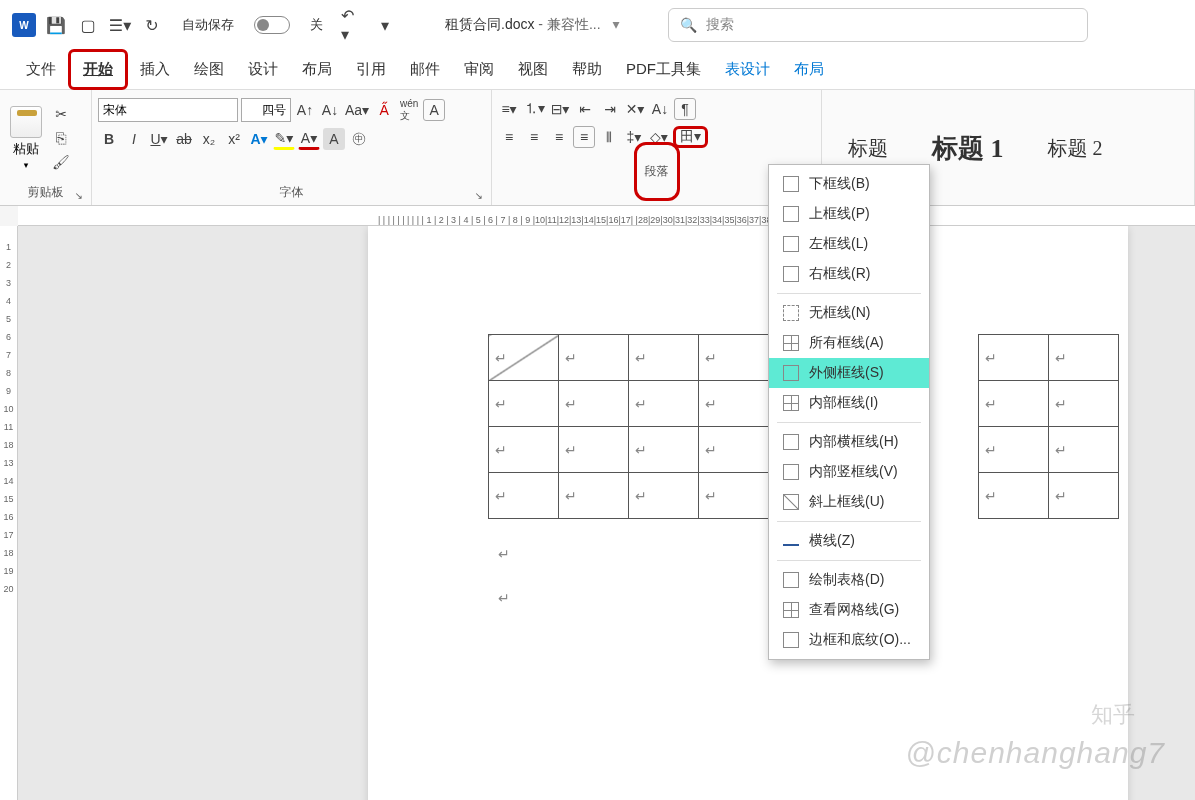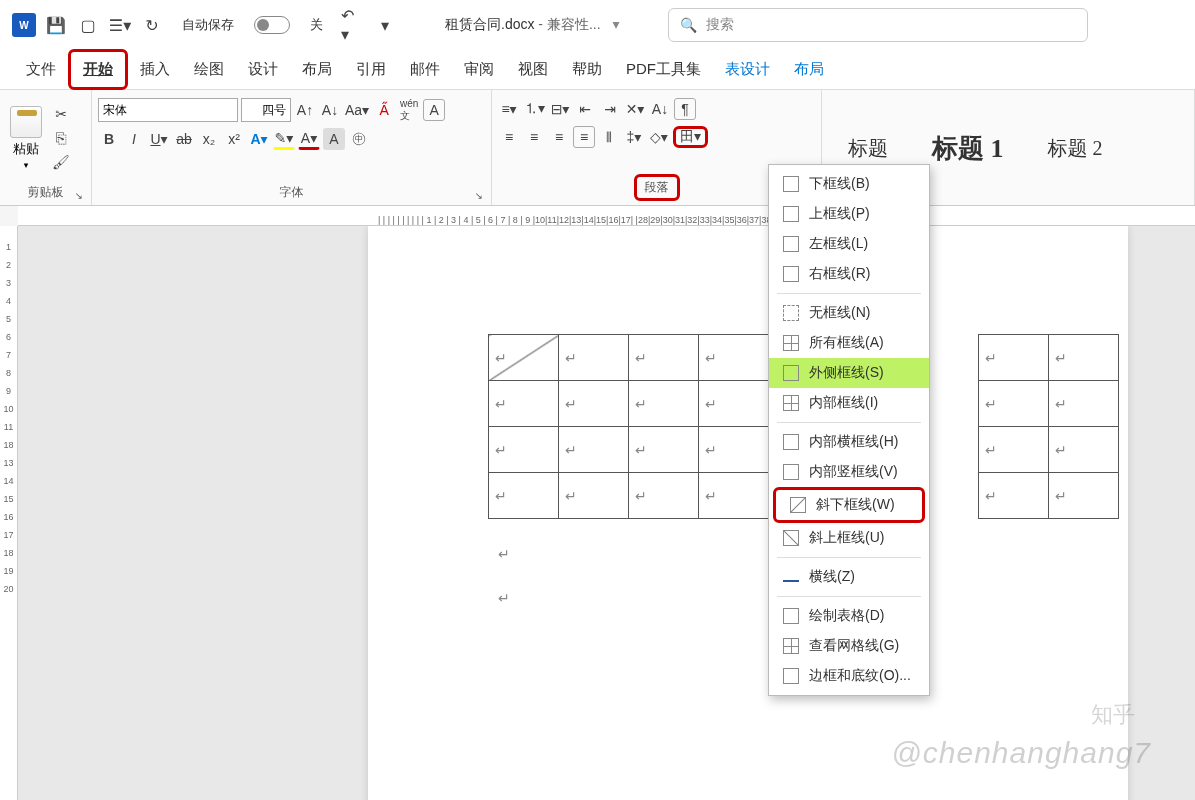--- a/index.html
+++ b/index.html
@@ -33,53 +33,53 @@
 .rbtn.boxed { border: 1px solid #aaa; }
 .rcol { display: flex; flex-direction: column; gap: 2px; }
 .rrow { display: flex; gap: 3px; align-items: center; }
 .font-sel { width: 140px; height: 24px; border: 1px solid #aaa; font-size: 12px; padding: 0 4px; background: #fff; }
 .size-sel { width: 50px; height: 24px; border: 1px solid #aaa; font-size: 12px; padding: 0 4px; background: #fff; text-align: right; }
 .clipboard-main { display: flex; flex-direction: column; align-items: center; gap: 2px; padding: 4px; }
 .paste-icon { width: 32px; height: 32px; background: linear-gradient(#fff,#eee); border: 1px solid #bbb; border-radius: 3px; position: relative; }
 .paste-icon::before { content:""; position:absolute; top:3px; left:6px; width:20px; height:6px; background:#c9a13b; border-radius:2px; }
 .style-item { padding: 6px 20px; font-size: 20px; color: #333; cursor: pointer; font-family: "SimSun", serif; }
 .style-item.h1 { font-size: 26px; font-weight: bold; }
-.highlight-para { border: 3px solid #c00; border-radius: 6px; padding: 2px 8px; position: absolute; bottom: 2px; left: 50%; transform: translateX(-50%); white-space: nowrap; }
+.highlight-para { border: 3px solid #c00; border-radius: 12px; padding: 18px 8px; position: absolute; bottom: 2px; left: 50%; transform: translateX(-50%); white-space: nowrap; }
 .highlight-border { border: 3px solid #c00; border-radius: 6px; }
 
 
 .ruler-h { height: 20px; background: #fff; border-bottom: 1px solid #ccc; margin-left: 18px; position: relative; font-size: 9px; color: #666; overflow: hidden; display:flex; align-items:flex-end; padding-left: 360px; letter-spacing: 0; }
 .ruler-v { position: absolute; left: 0; top: 226px; width: 18px; bottom: 0; background: #fff; border-right: 1px solid #ccc; font-size: 9px; color: #666; display:flex; flex-direction:column; align-items:center; padding-top:4px; }
 .ruler-v span { margin: 4px 0; }
 
 
 .docarea { position: absolute; left: 18px; top: 226px; right: 0; bottom: 0; background: #e8e8e8; overflow: hidden; }
 .page { position: absolute; left: 350px; top: 0; width: 760px; height: 1000px; background: #fff; box-shadow: 0 2px 8px rgba(0,0,0,.15); }
 .doc-table { border-collapse: collapse; position: absolute; left: 120px; top: 108px; }
 .doc-table td { border: 1px solid #555; width: 70px; height: 46px; font-size: 14px; color: #888; text-align: left; padding-left: 6px; vertical-align: middle; }
 .doc-table td.diag { background: linear-gradient(to bottom right, transparent calc(50% - 1px), #555, transparent calc(50% + 1px)); }
 .loose-para { position: absolute; left: 130px; color: #888; font-size: 14px; }
 
 
 .dropdown { position: absolute; left: 768px; top: 164px; width: 162px; background: #fff; border: 1px solid #bbb; box-shadow: 2px 4px 10px rgba(0,0,0,.25); z-index: 100; padding: 4px 0; }
 .dd-item { display: flex; align-items: center; gap: 10px; padding: 6px 14px; font-size: 14px; color: #333; cursor: pointer; }
-.dd-item:hover, .dd-item.hover { background: #bef264; }
+.dd-item:hover, .dd-item.hover { background: #5eead4; }
 .dd-item.hl { border: 3px solid #c00; border-radius: 6px; margin: 0 4px; }
 .dd-sep { height: 1px; background: #ddd; margin: 4px 8px; }
 .dd-ico { width: 16px; height: 16px; border: 1px solid #888; display: inline-block; position: relative; }
 .dd-ico.none { border-style: dashed; }
 .dd-ico.all::before, .dd-ico.all::after { content:""; position:absolute; background:#888; }
 .dd-ico.all::before { left:50%; top:0; bottom:0; width:1px; }
 .dd-ico.all::after { top:50%; left:0; right:0; height:1px; }
 .dd-ico.diag-dn { background: linear-gradient(to bottom right, transparent 45%, #888 50%, transparent 55%); }
 .dd-ico.diag-up { background: linear-gradient(to top right, transparent 45%, #888 50%, transparent 55%); }
 .dd-ico.hline { border: none; border-top: 2px solid #2b579a; margin-top: 7px; height: 2px; }
 
 
-.watermark { position: absolute; right: 44px; bottom: 30px; font-size: 30px; color: rgba(120,120,120,.35); font-style: italic; letter-spacing: 1px; }
+.watermark { position: absolute; right: 30px; bottom: 30px; font-size: 30px; color: rgba(120,120,120,.35); font-style: italic; letter-spacing: 1px; }
 .wm2 { position: absolute; right: 60px; bottom: 70px; font-size: 22px; color: rgba(120,120,120,.3); }
 </style>
 </head>
 <body>
 
 <div class="titlebar">
   <div class="app-icon">W</div>
   <div class="qa-icon titlebar-btn">💾</div>
   <div class="titlebar-btn">▢</div>
   <div class="titlebar-btn">☰▾</div>
@@ -318,24 +318,20 @@
     </div>
   <div class="dd-sep"></div>
   <div class="dd-item">
       <span class="dd-ico"></span>
       <span>内部横框线(H)</span>
     </div>
   <div class="dd-item">
       <span class="dd-ico"></span>
       <span>内部竖框线(V)</span>
     </div>
-  <div class="dd-item hl">
-      <span class="dd-ico diag-dn"></span>
-      <span>斜下框线(W)</span>
-    </div>
   <div class="dd-item">
       <span class="dd-ico diag-up"></span>
       <span>斜上框线(U)</span>
     </div>
   <div class="dd-sep"></div>
   <div class="dd-item">
       <span class="dd-ico hline"></span>
       <span>横线(Z)</span>
     </div>
   <div class="dd-sep"></div>

